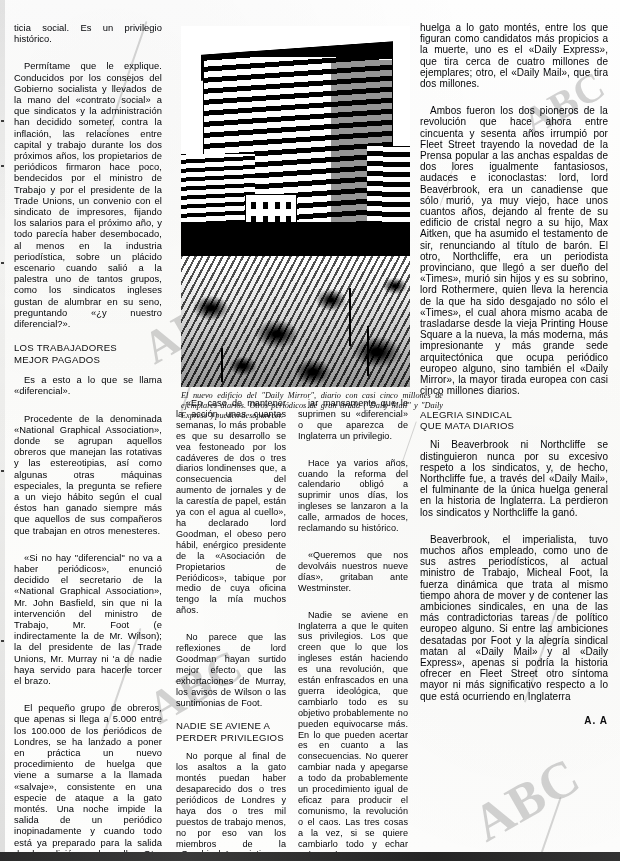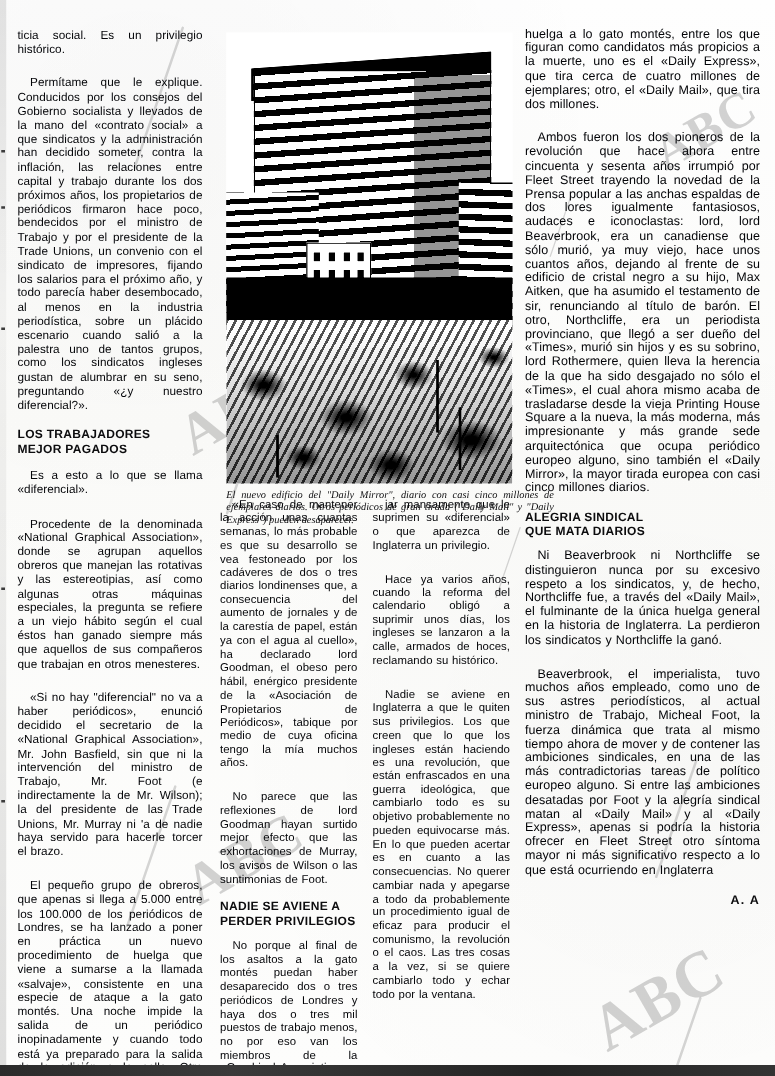--- a/index.html
+++ b/index.html
@@ -104,21 +104,21 @@
   .col-4 .body-text {
     font-size: 10px;
     line-height: 11.2px;
   }
 
   
   .section-head {
     font-family: "Liberation Sans", sans-serif;
     font-size: 9.6px;
     line-height: 11.4px;
-    font-weight: 700;
+    font-weight: 400;
     letter-spacing: 0.25px;
     color: #0c0c0e;
     margin: 13px 0 9px 0;
     text-transform: uppercase;
   }
   .section-head.tight { margin-top: 12px; margin-bottom: 8px; }
 
   
   #photo-block {
     position: absolute;
@@ -287,20 +287,21 @@
 
       <div class="section-head tight">NADIE SE AVIENE A<br>PERDER PRIVILEGIOS</div>
 
       <p class="body-text">No porque al final de los asaltos a la gato montés puedan haber desaparecido dos o tres periódicos de Londres y haya dos o tres mil puestos de trabajo menos, no por eso van los miembros de la «Graphical Association» a de-</p>
     </div>
 
     <div class="col col-3">
       <div style="height:376px"></div>
       <p class="body-text">jar mansamente que le suprimen su «diferencial» o que aparezca de Inglaterra un privilegio.</p>
       <p class="body-text">Hace ya varios años, cuando la reforma del calendario obligó a suprimir unos días, los ingleses se lanzaron a la calle, armados de hoces, reclamando su histórico.</p>
+      <p class="body-text">«Queremos que nos devolváis nuestros nueve días», gritaban ante Westminster.</p>
       <p class="body-text">Nadie se aviene en Inglaterra a que le quiten sus privilegios. Los que creen que lo que los ingleses están haciendo es una revolución, que están enfrascados en una guerra ideológica, que cambiarlo todo es su objetivo probablemente no pueden equivocarse más. En lo que pueden acertar es en cuanto a las consecuencias. No querer cambiar nada y apegarse a todo da probablemente un procedimiento igual de eficaz para producir el comunismo, la revolución o el caos. Las tres cosas a la vez, si se quiere cambiarlo todo y echar todo por la ventana.</p>
 
     </div>
 
     <div class="col col-4">
       <p class="body-text no-indent">huelga a lo gato montés, entre los que figuran como candidatos más propicios a la muerte, uno es el «Daily Express», que tira cerca de cuatro millones de ejemplares; otro, el «Daily Mail», que tira dos millones.</p>
       <p class="body-text">Ambos fueron los dos pioneros de la revolución que hace ahora entre cincuenta y sesenta años irrumpió por Fleet Street trayendo la novedad de la Prensa popular a las anchas espaldas de dos lores igualmente fantasiosos, audaces e iconoclastas: lord, lord Beaverbrook, era un canadiense que sólo murió, ya muy viejo, hace unos cuantos años, dejando al frente de su edificio de cristal negro a su hijo, Max Aitken, que ha asumido el testamento de sir, renunciando al título de barón. El otro, Northcliffe, era un periodista provinciano, que llegó a ser dueño del «Times», murió sin hijos y es su sobrino, lord Rothermere, quien lleva la herencia de la que ha sido desgajado no sólo el «Times», el cual ahora mismo acaba de trasladarse desde la vieja Printing House Square a la nueva, la más moderna, más impresionante y más grande sede arquitectónica que ocupa periódico europeo alguno, sino también el «Daily Mirror», la mayor tirada europea con casi cinco millones diarios.</p>
 
       <div class="section-head tight">ALEGRIA SINDICAL<br>QUE MATA DIARIOS</div>
 

